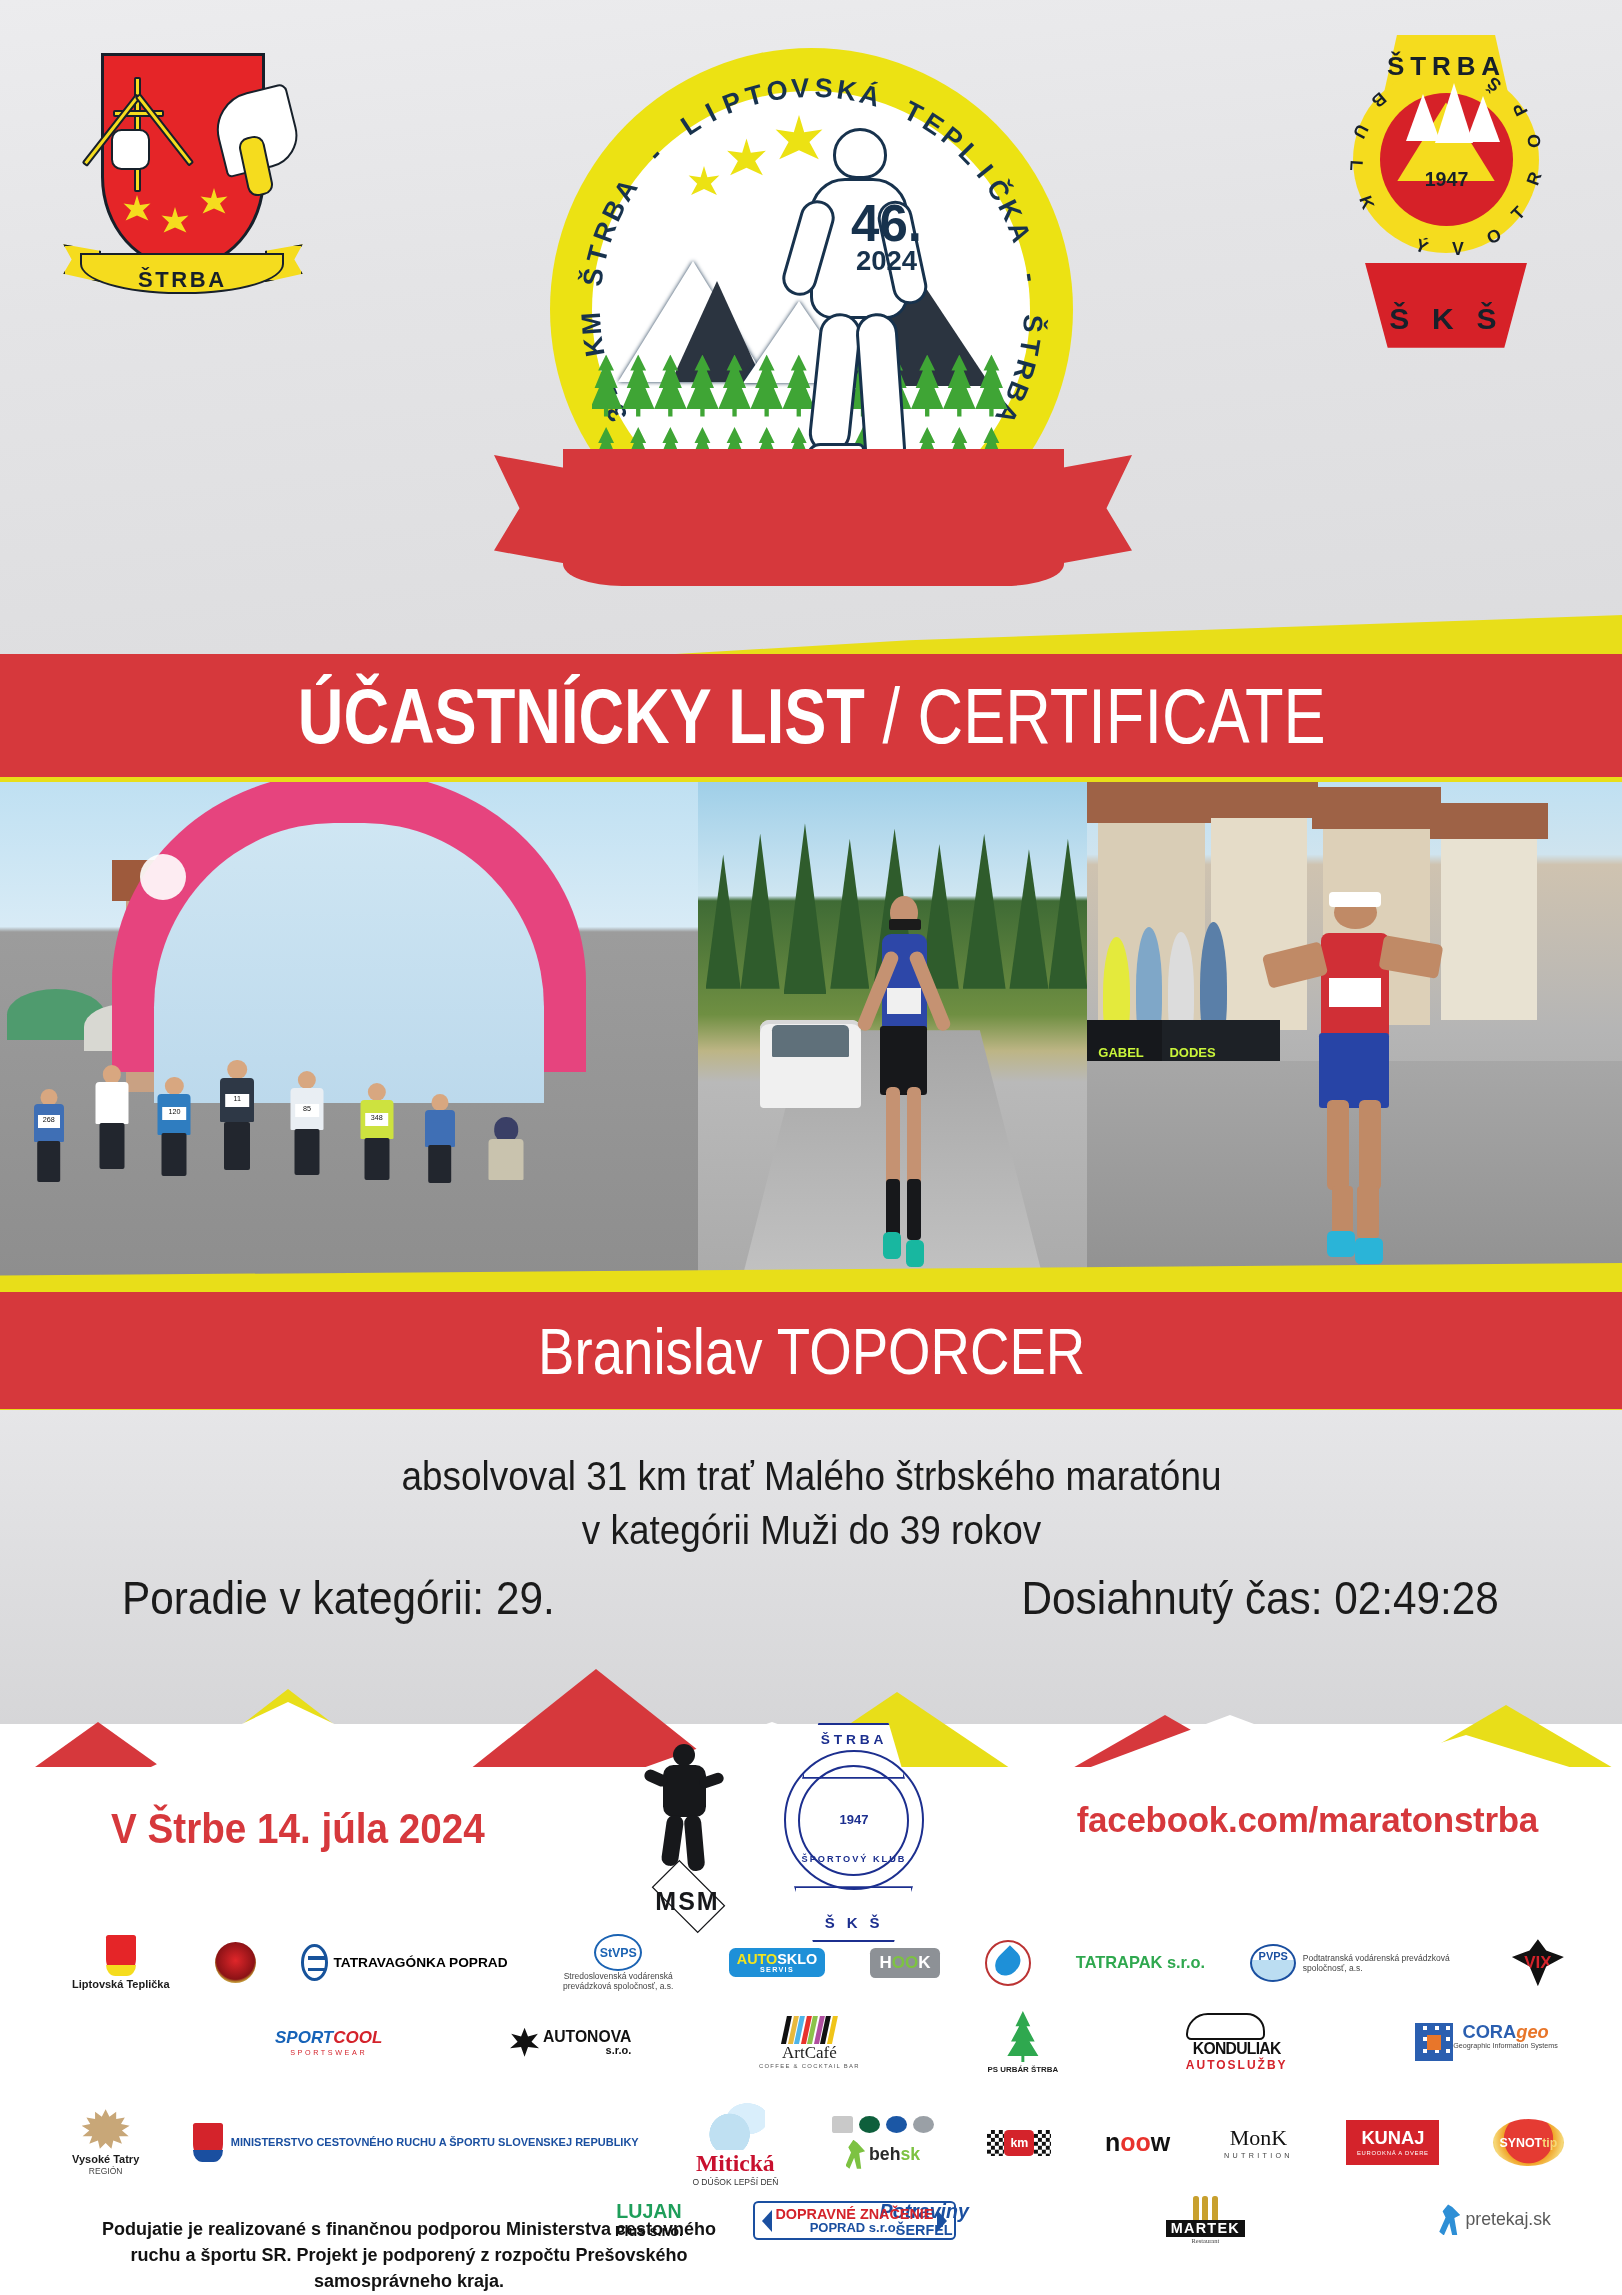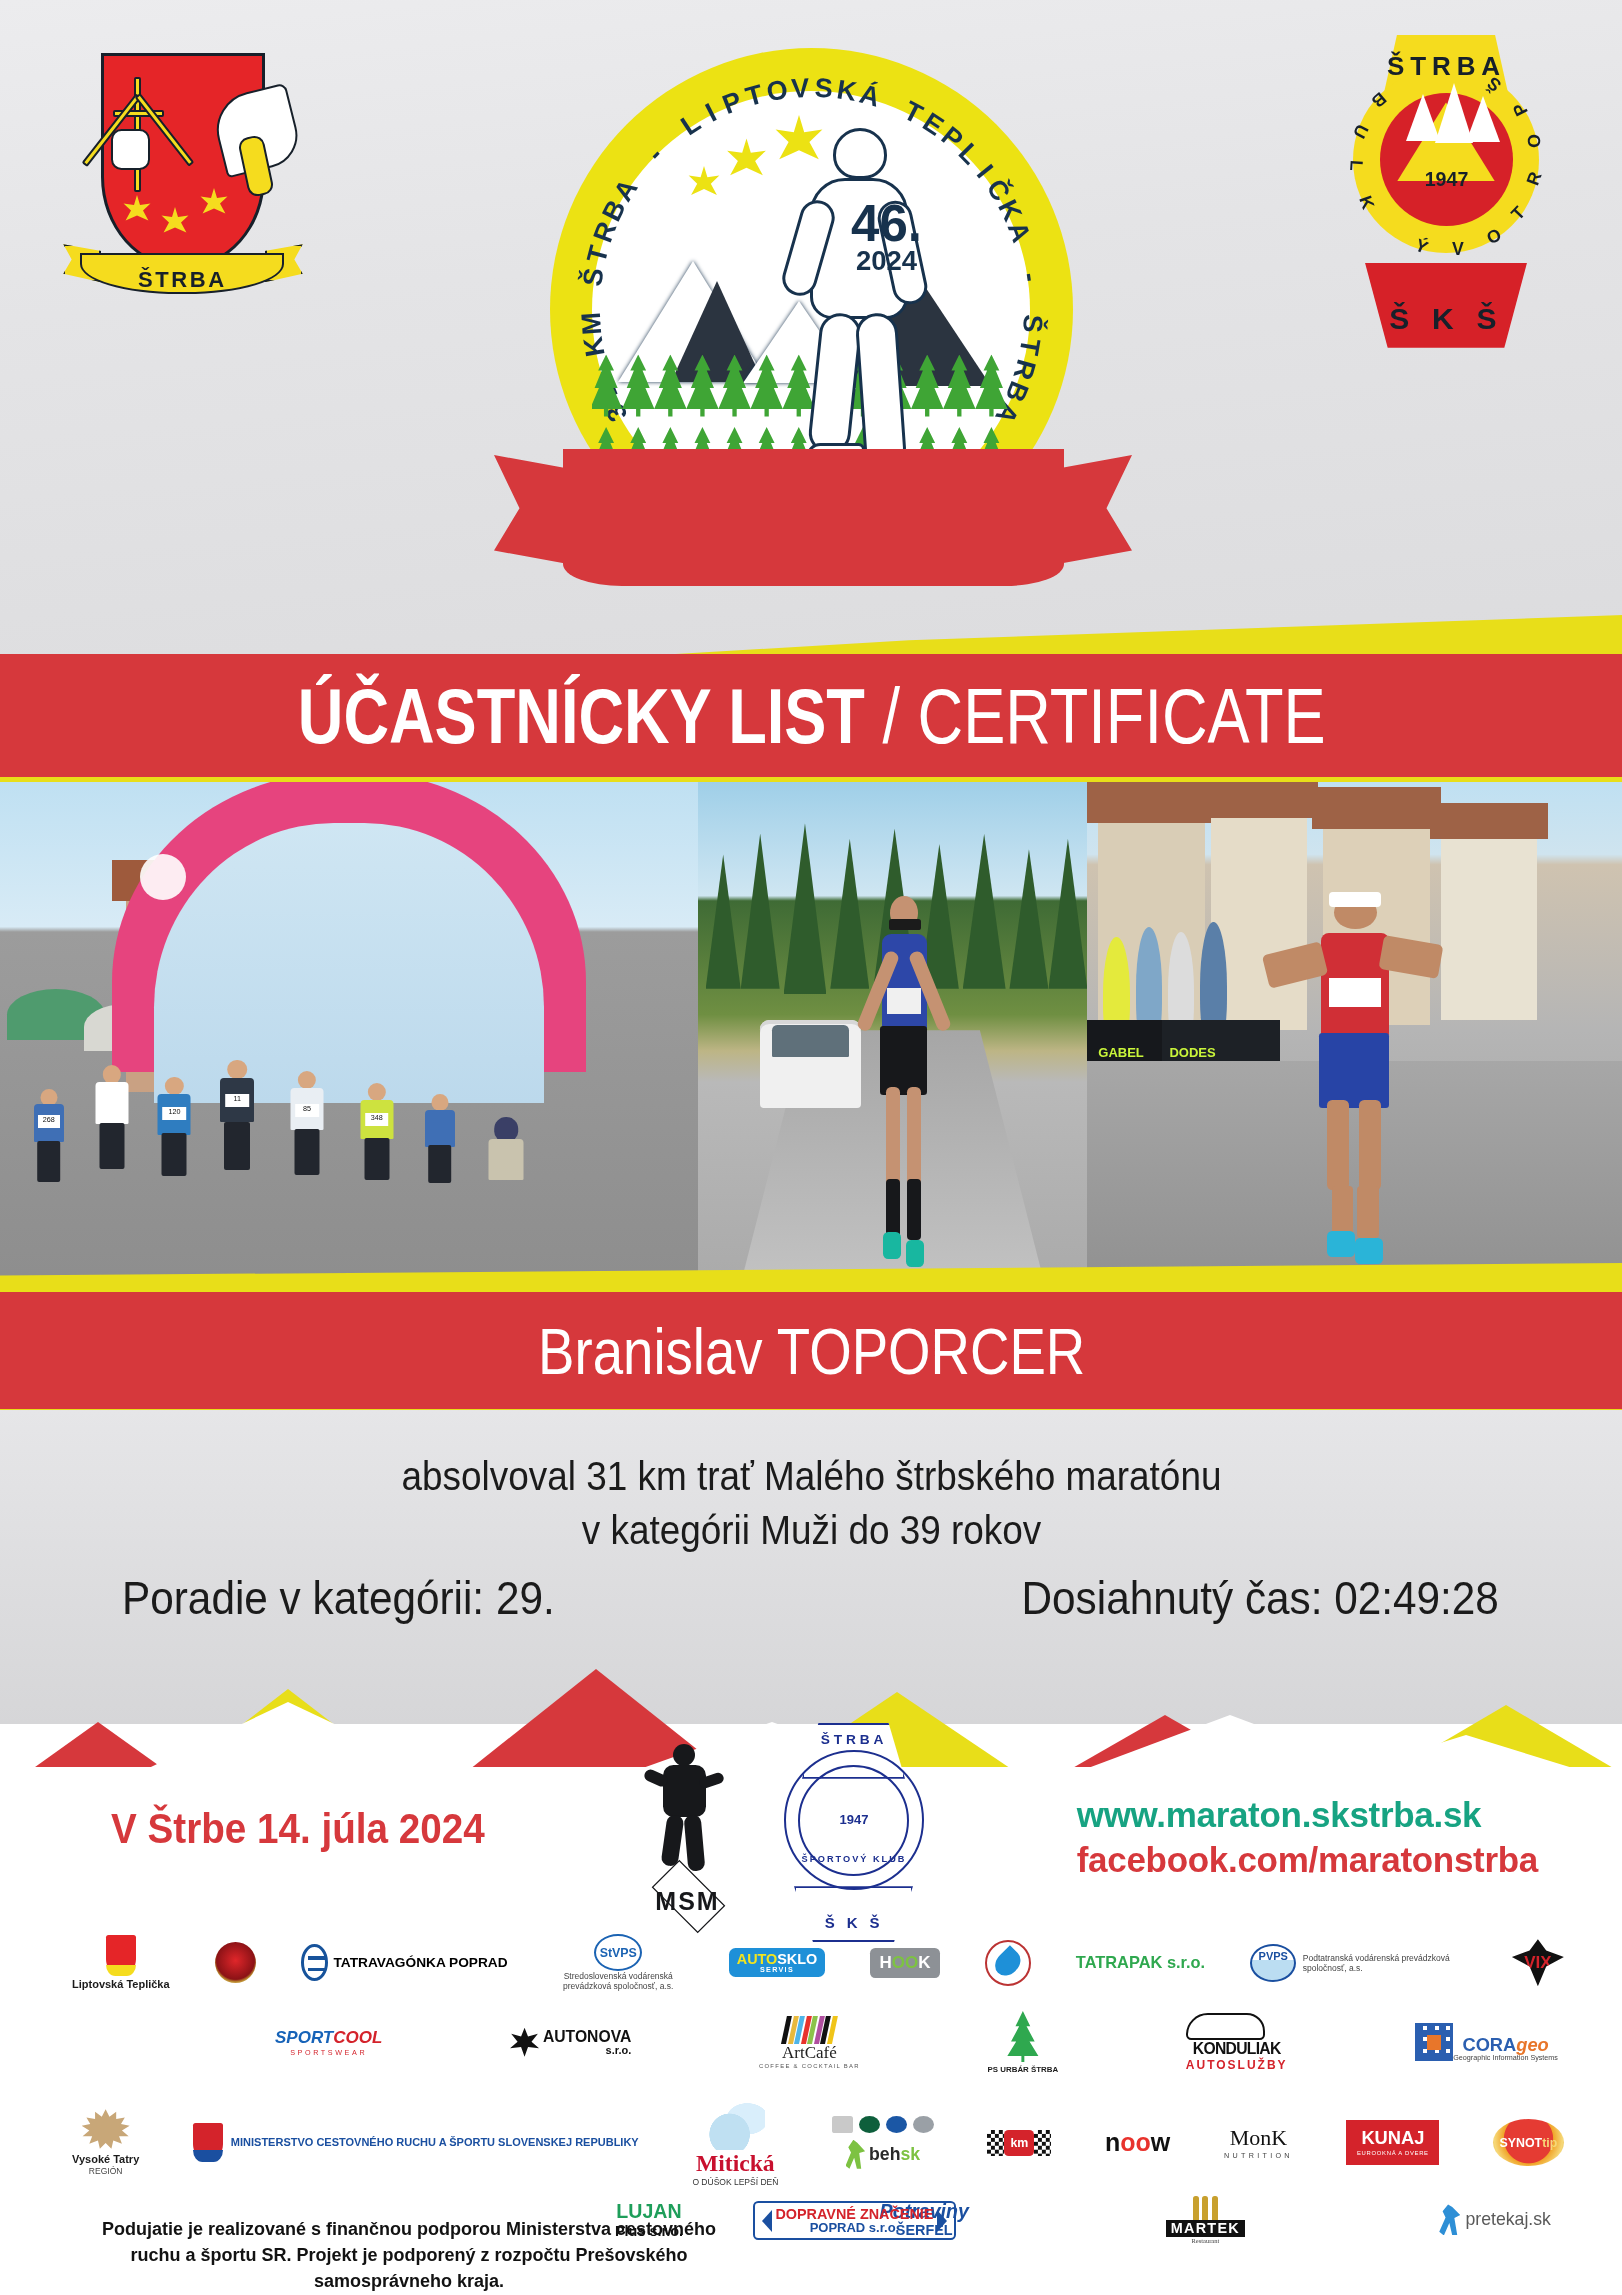--- a/index.html
+++ b/index.html
@@ -463,21 +463,21 @@
     width:37px;height:51px;background:#2FA84F;
     clip-path:polygon(50% 0,70% 30%,60% 30%,82% 60%,68% 60%,92% 88%,54% 88%,54% 100%,46% 100%,46% 88%,8% 88%,32% 60%,18% 60%,40% 30%,30% 30%);
   }
   .konduliak{ text-align:center; }
   .konduliak .car{
     width:79px;height:27.5px;border:2px solid #111;
     border-radius:22px 18.3px 5.2px 5.2px;position:relative;background:#fff;
   }
   .konduliak .n{ font-weight:bold;font-size:15.7px;color:#111;letter-spacing:-0.7px; }
   .konduliak .s{ font-weight:bold;font-size:12px;color:#D4232B;letter-spacing:2px; }
-  .corageo{ display:flex;align-items:flex-end;gap:0; }
+  .corageo{ display:flex;align-items:flex-start;gap:0; }
   .corageo .grid{
     width:38px;height:38px;
     background:
       repeating-linear-gradient(90deg,#2B5FB0 0 7.9px,transparent 7.9px 11.8px),
       repeating-linear-gradient(0deg,#2B5FB0 0 7.9px,transparent 7.9px 11.8px);
     position:relative;
   }
   .corageo .grid:after{
     content:"";position:absolute;left:11.8px;top:11.8px;width:14.4px;height:14.4px;
     background:#E8762A;
@@ -923,21 +923,20 @@
     <div class="stamp-band" style="left:22px;bottom:-5.2px;width:119px;height:56px;clip-path:polygon(0 0,100% 0,84% 100%,16% 100%);"></div>
     <div class="stamp-ring"></div>
     <div class="stamp-ring2"></div>
     <div class="stamp-txt" style="left:0;top:3.9px;width:164px;font-size:13.7px;letter-spacing:3.9px;">ŠTRBA</div>
     <div class="stamp-txt" style="left:0;top:84px;width:164px;font-size:13px;">1947</div>
     <div class="stamp-txt" style="left:0;bottom:6.5px;width:164px;font-size:15px;letter-spacing:3.9px;">Š K Š</div>
     <div class="stamp-txt" style="left:0;top:126px;width:164px;font-size:9.2px;letter-spacing:2px;">ŠPORTOVÝ KLUB</div>
   </div>
 
   <div id="links">
-    <div class="web">www.maraton.skstrba.sk</div>
     <div class="fb">facebook.com/maratonstrba</div>
   </div>
 
   <div id="sponsors">
 
     <div class="sp-row" style="top:0px;">
       <div class="sp">
         <div class="lg">
             <div class="badge-shield"></div>
           </div>

